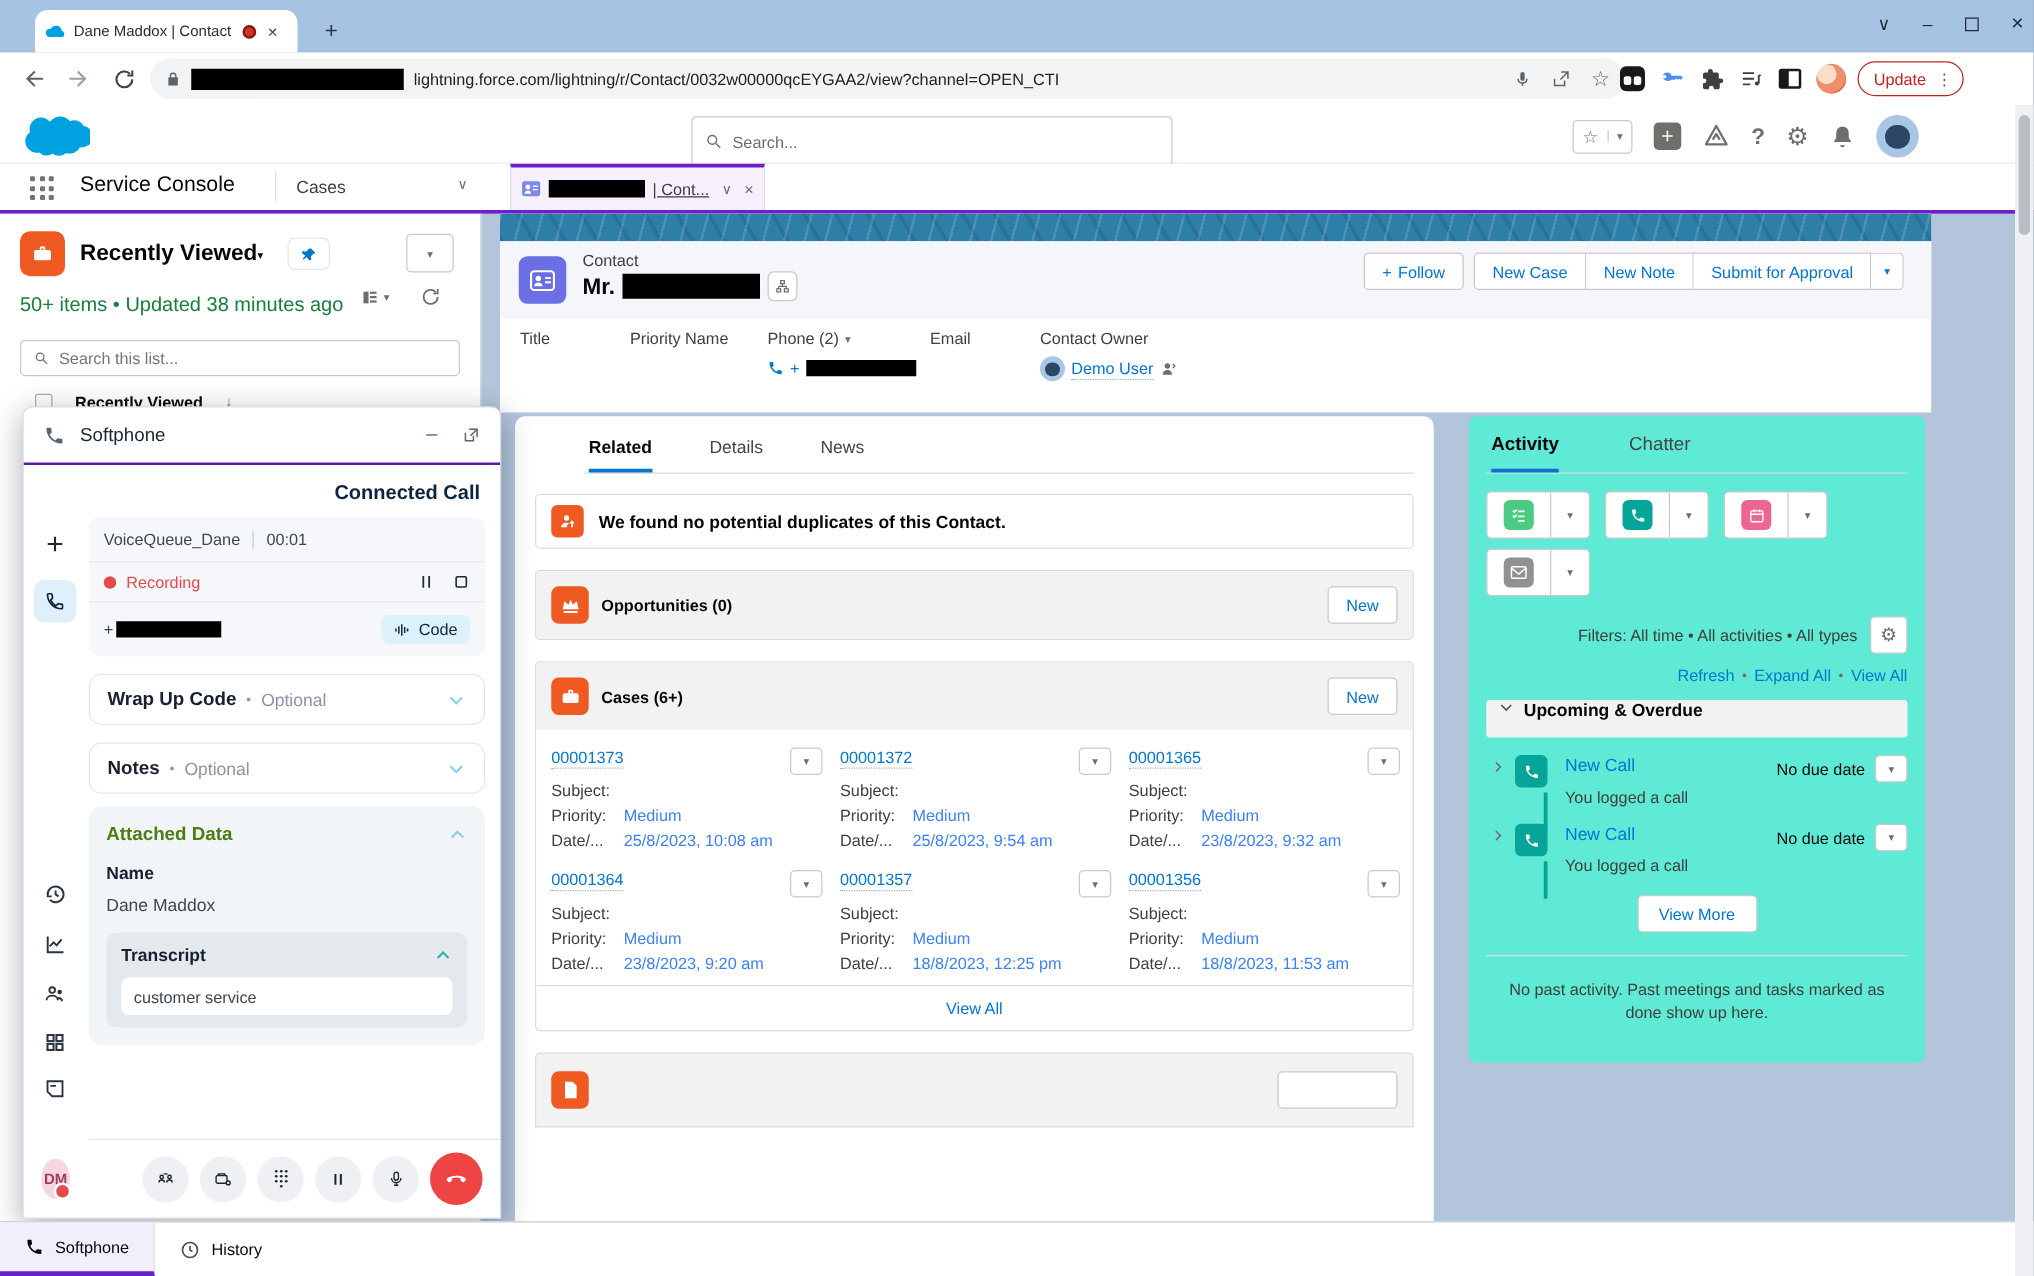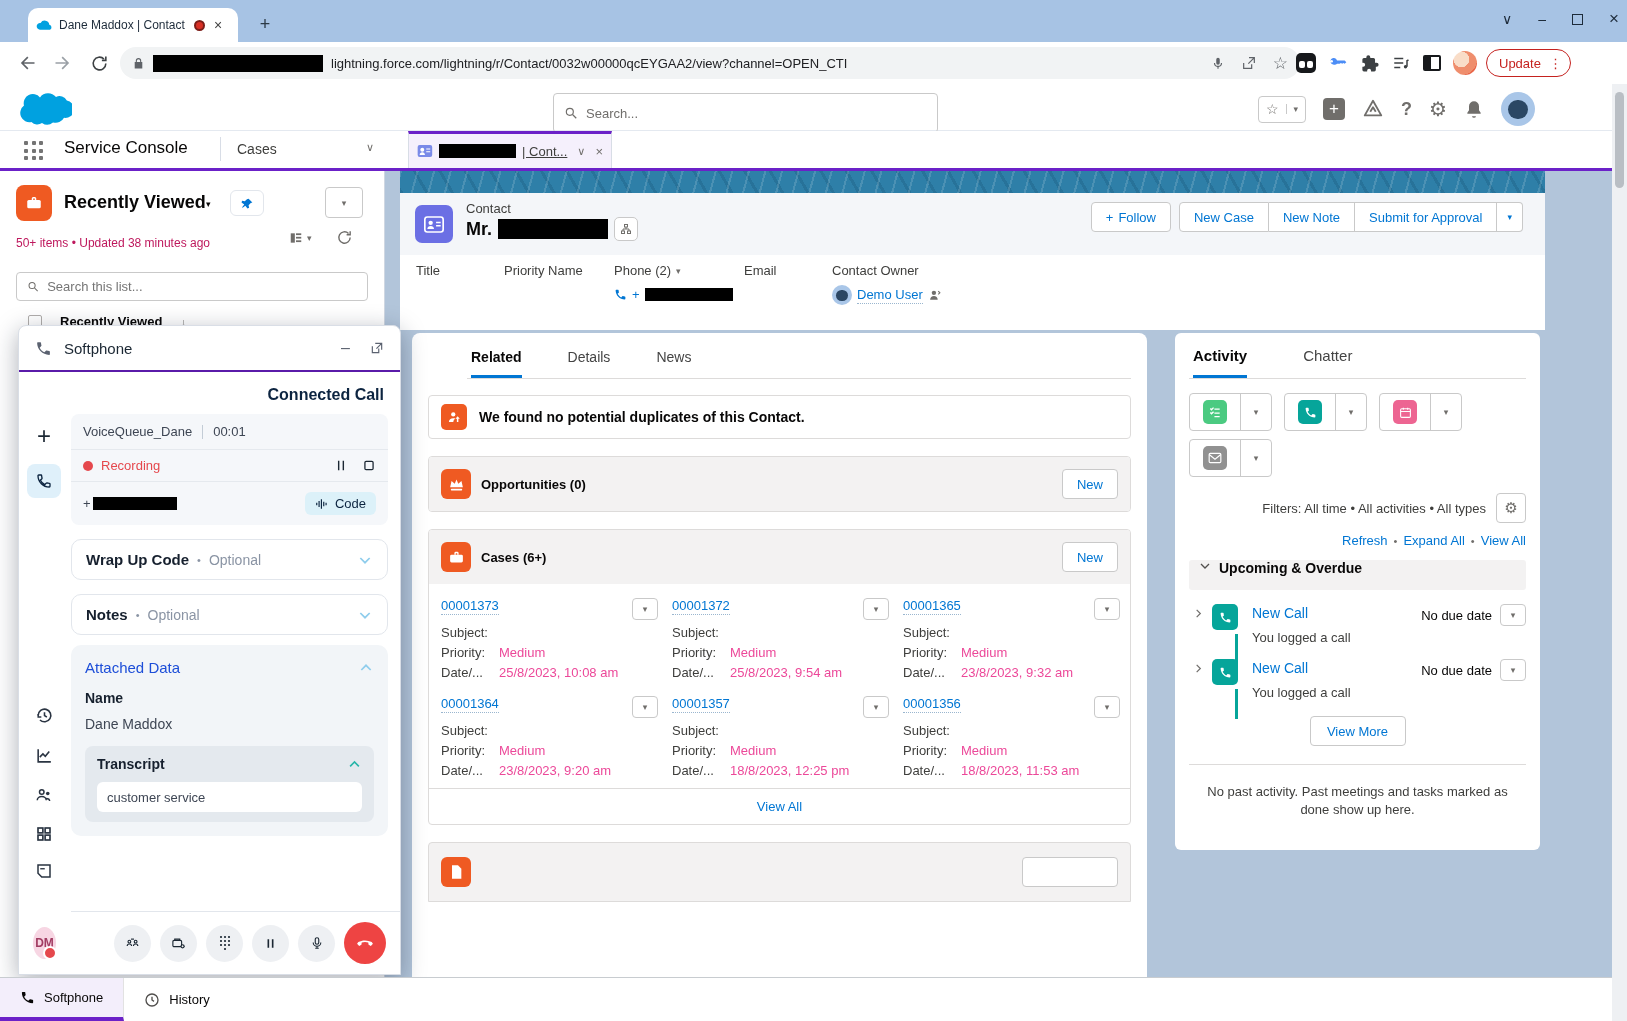--- a/index.html
+++ b/index.html
@@ -77,21 +77,21 @@
 
   
   .list-panel { position:absolute; left:0; top:171px; width:385px; height:806px; background:#fff;
                 border-right:1px solid #cfd7e2; }
   .obj-icon { width:36px; height:36px; border-radius:8px; display:flex; align-items:center; justify-content:center; }
   .lp-title { font-size:18px; font-weight:bold; color:#080707; }
   .pin-btn { width:34px; height:26px; border:1px solid #e2e6ec; border-radius:6px; background:#fff;
              display:flex; align-items:center; justify-content:center; }
   .dd-btn { border:1px solid #c9c9c9; border-radius:4px; background:#fff; color:#706e6b;
             display:flex; align-items:center; justify-content:center; }
-  .lp-meta { font-size:12px; color:#be185d; }
+  .lp-meta { font-size:16px; color:#15803d; }
   .lp-search { position:absolute; left:16px; top:101px; width:352px; height:29px; border:1px solid #c9c9c9;
                border-radius:4px; display:flex; align-items:center; gap:8px; padding:0 10px; background:#fff; }
   .lp-search input { border:none; outline:none; font-size:13px; color:#706e6b; width:100%; background:transparent;
                      font-family:"Liberation Sans", sans-serif; }
   .chk { width:14px; height:14px; border:1px solid #b0adab; border-radius:2px; background:#fff; }
 
   
   .rec-header { position:absolute; left:400px; top:171px; width:1145px; height:159px; background:#fff; }
   .rec-banner { position:absolute; left:0; top:0; width:100%; height:22px; background:#2e7fa8;
     background-image:repeating-linear-gradient(105deg, rgba(255,255,255,.14) 0 2px, transparent 2px 16px),
@@ -138,28 +138,28 @@
   .sec-btn { margin-left:auto; border-radius:4px; }
   .cases-body { background:#fff; padding:14px 10px 10px 12px; display:grid;
                 grid-template-columns:1fr 1fr 1fr; column-gap:14px; row-gap:16px; }
   .case-tile { font-size:13px; }
   .case-top { display:flex; align-items:flex-start; }
   .case-link { color:#0176d3; text-decoration:none; border-bottom:1px dotted #9ab6cf; padding-bottom:1px; }
   .mini-dd { margin-left:auto; width:26px; height:22px; border:1px solid #c9c9c9; border-radius:4px;
              background:#fff; color:#706e6b; font-size:9px; display:flex; align-items:center; justify-content:center; }
   .kv { display:flex; margin-top:5px; }
   .kv .k { width:58px; color:#3e3e3c; flex:0 0 auto; }
-  .kv .v { color:#ec4899; }
+  .kv .v { color:#3b82f6; }
   .sec-foot { border-top:1px solid #dddbda; height:36px; display:flex; align-items:center; justify-content:center; }
   .link { color:#0176d3; font-size:13px; text-decoration:none; }
   .partial-sec { margin-top:17px; border:1px solid #dddbda; border-radius:4px 4px 0 0; background:#f3f2f2;
                  height:60px; display:flex; align-items:center; gap:10px; padding:0 12px; }
 
   
-  .act-card { position:absolute; left:1175px; top:333px; width:365px; height:517px; background:#ffffff;
+  .act-card { position:absolute; left:1175px; top:333px; width:365px; height:517px; background:#5eead4;
               border-radius:6px; padding:12px 14px; }
   .act-tabs { display:flex; gap:56px; border-bottom:1px solid #dddbda; padding:2px 4px 0 4px; }
   .act-tab { font-size:15px; color:#444; padding-bottom:11px; }
   .act-tab.active { font-weight:bold; color:#080707; border-bottom:3px solid #0176d3; }
   .qa-row { display:flex; gap:12px; margin-top:14px; }
   .qa { display:flex; border:1px solid #c9c9c9; border-radius:4px; height:38px; overflow:hidden; background:#fff; }
   .qa .ic-cell { width:50px; display:flex; align-items:center; justify-content:center; }
   .qa .dd-cell { width:31px; border-left:1px solid #c9c9c9; display:flex; align-items:center;
                  justify-content:center; color:#706e6b; font-size:9px; }
   .qa-ic { width:24px; height:24px; border-radius:5px; display:flex; align-items:center; justify-content:center; }
@@ -213,21 +213,21 @@
   .live-chip { margin-left:auto; background:#dcf1f9; border-radius:6px; padding:4px 10px; display:flex;
                align-items:center; gap:6px; color:#0c2440; font-size:13px; }
   .fold-card { border:1px solid #e2e6ec; border-radius:10px; padding:11px 14px; display:flex;
                align-items:center; gap:8px; margin-top:14px; background:#fff; }
   .fold-card .ttl { font-size:15px; font-weight:bold; color:#16202e; }
   .fold-card .dot { color:#8a94a4; font-size:11px; }
   .fold-card .opt { font-size:14px; color:#8a94a4; }
   .fold-card .chev { margin-left:auto; color:#8fcdec; }
   .attached { background:#f2f5f8; border-radius:10px; padding:14px; margin-top:10px; }
   .attached .hd { display:flex; align-items:center; }
-  .attached .ttl { font-size:15px; font-weight:normal; color:#1d4ed8; }
+  .attached .ttl { font-size:15px; font-weight:bold; color:#4d7c0f; }
   .attached .chev { margin-left:auto; color:#8fcdec; }
   .att-name-lb { font-size:14px; font-weight:bold; color:#16202e; margin-top:14px; }
   .att-name-vl { font-size:14px; color:#3e4654; margin-top:10px; }
   .transcript { background:#e4e9ee; border-radius:8px; padding:10px 12px; margin-top:14px; }
   .transcript .hd { display:flex; align-items:center; }
   .transcript .ttl { font-size:14px; font-weight:bold; color:#16202e; }
   .transcript .chev { margin-left:auto; color:#27b5a8; }
   .transcript input { margin-top:10px; width:100%; height:30px; border:none; border-radius:6px; background:#fff;
                       padding:0 10px; font-size:13px; color:#3e4654; font-family:"Liberation Sans", sans-serif; outline:none; }
   .sp-divider { position:absolute; left:52px; right:0; top:273px; border-top:1px solid #e2e6ec; }

